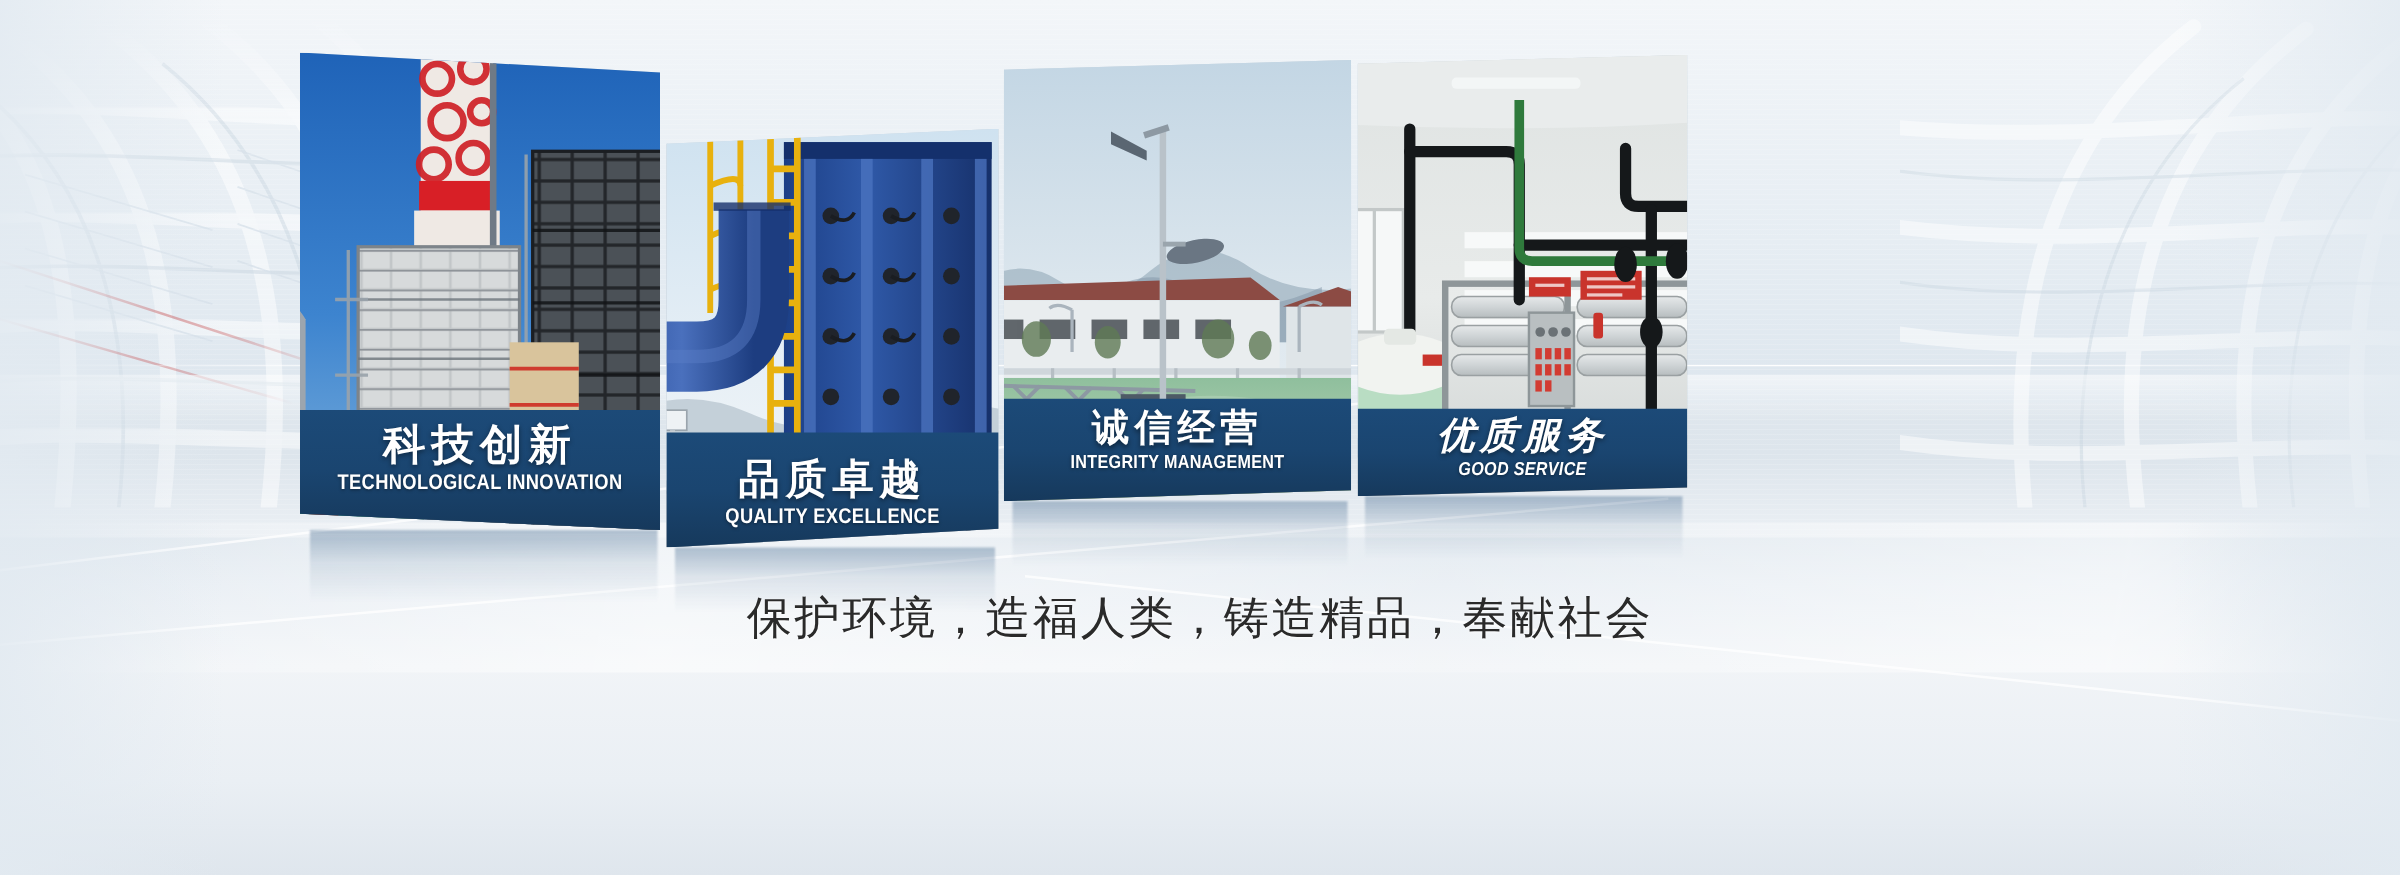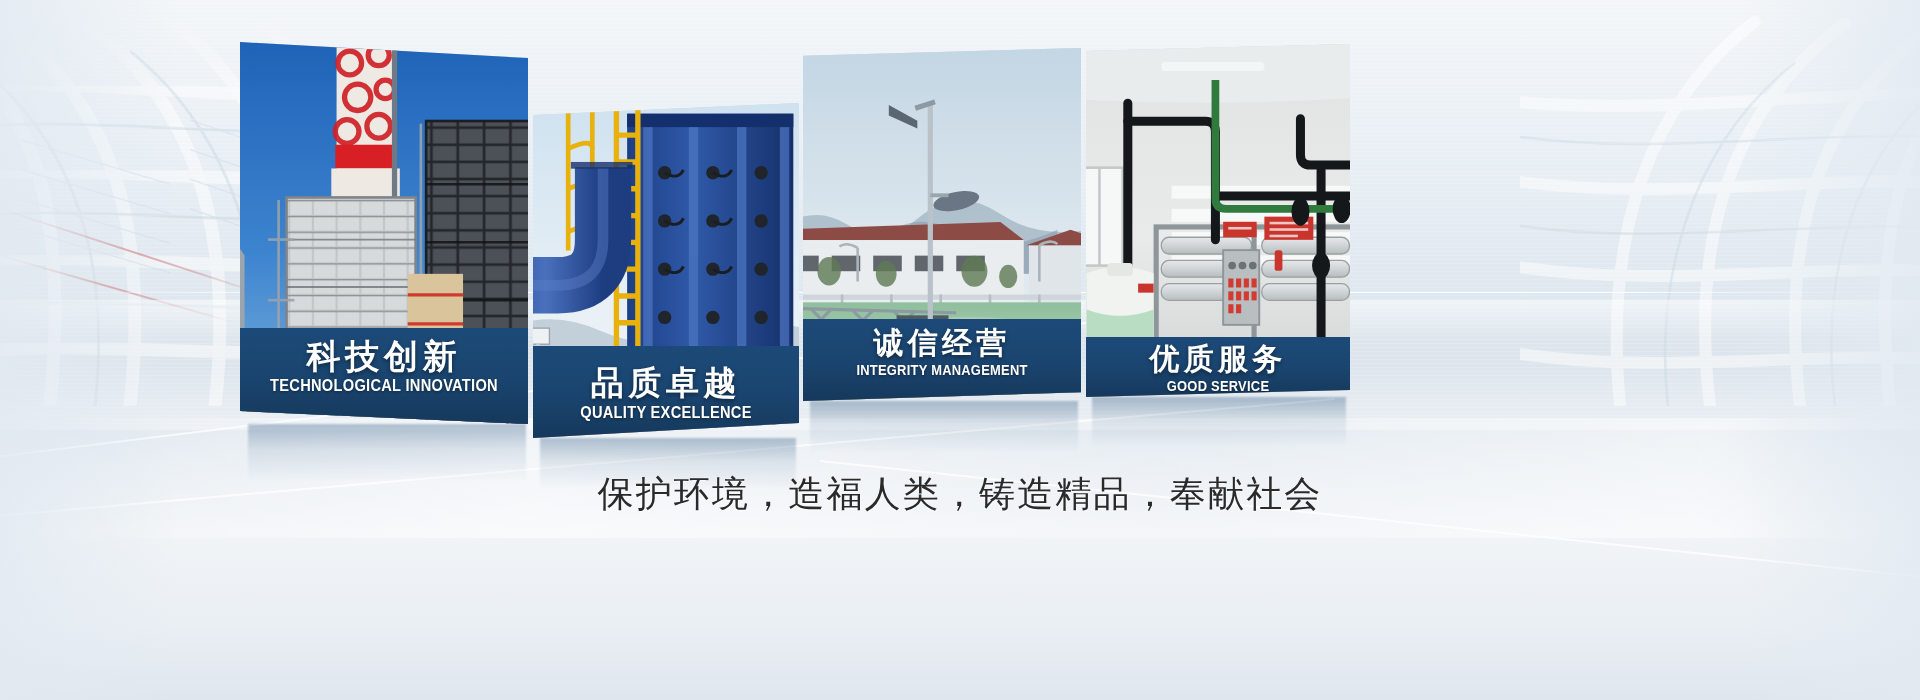--- a/index.html
+++ b/index.html
@@ -126,21 +126,21 @@
   #panel2 .cap-en{ font-size:17px; }
 
   #panel3{ left:803px; top:48px;  width:278px; height:353px;
            clip-path:polygon(0 2.2%, 100% 0, 100% 97.5%, 0 100%); }
   #panel3 .caption{ height:82px; padding-top:8px; }
   #panel3 .cap-cn{ font-size:30px; }
   #panel3 .cap-en{ font-size:15px; }
 
   #panel4{ left:1086px; top:44px; width:264px; height:353px;
            clip-path:polygon(0 2.0%, 100% 0, 100% 98%, 0 100%); }
-  #panel4 .caption{ height:60px; padding-top:6px; }
+  #panel4 .caption{ height:70px; padding-top:6px;font-style:italic; }
   #panel4 .cap-cn{ font-size:30px; }
   #panel4 .cap-en{ font-size:15px; }
 
   
   #refl1{ left:248px; top:424px; width:278px; height:58px; }
   #refl2{ left:540px; top:438px; width:256px; height:52px; }
   #refl3{ left:810px; top:401px; width:268px; height:52px; }
   #refl4{ left:1092px; top:397px; width:254px; height:50px; }
 
   

